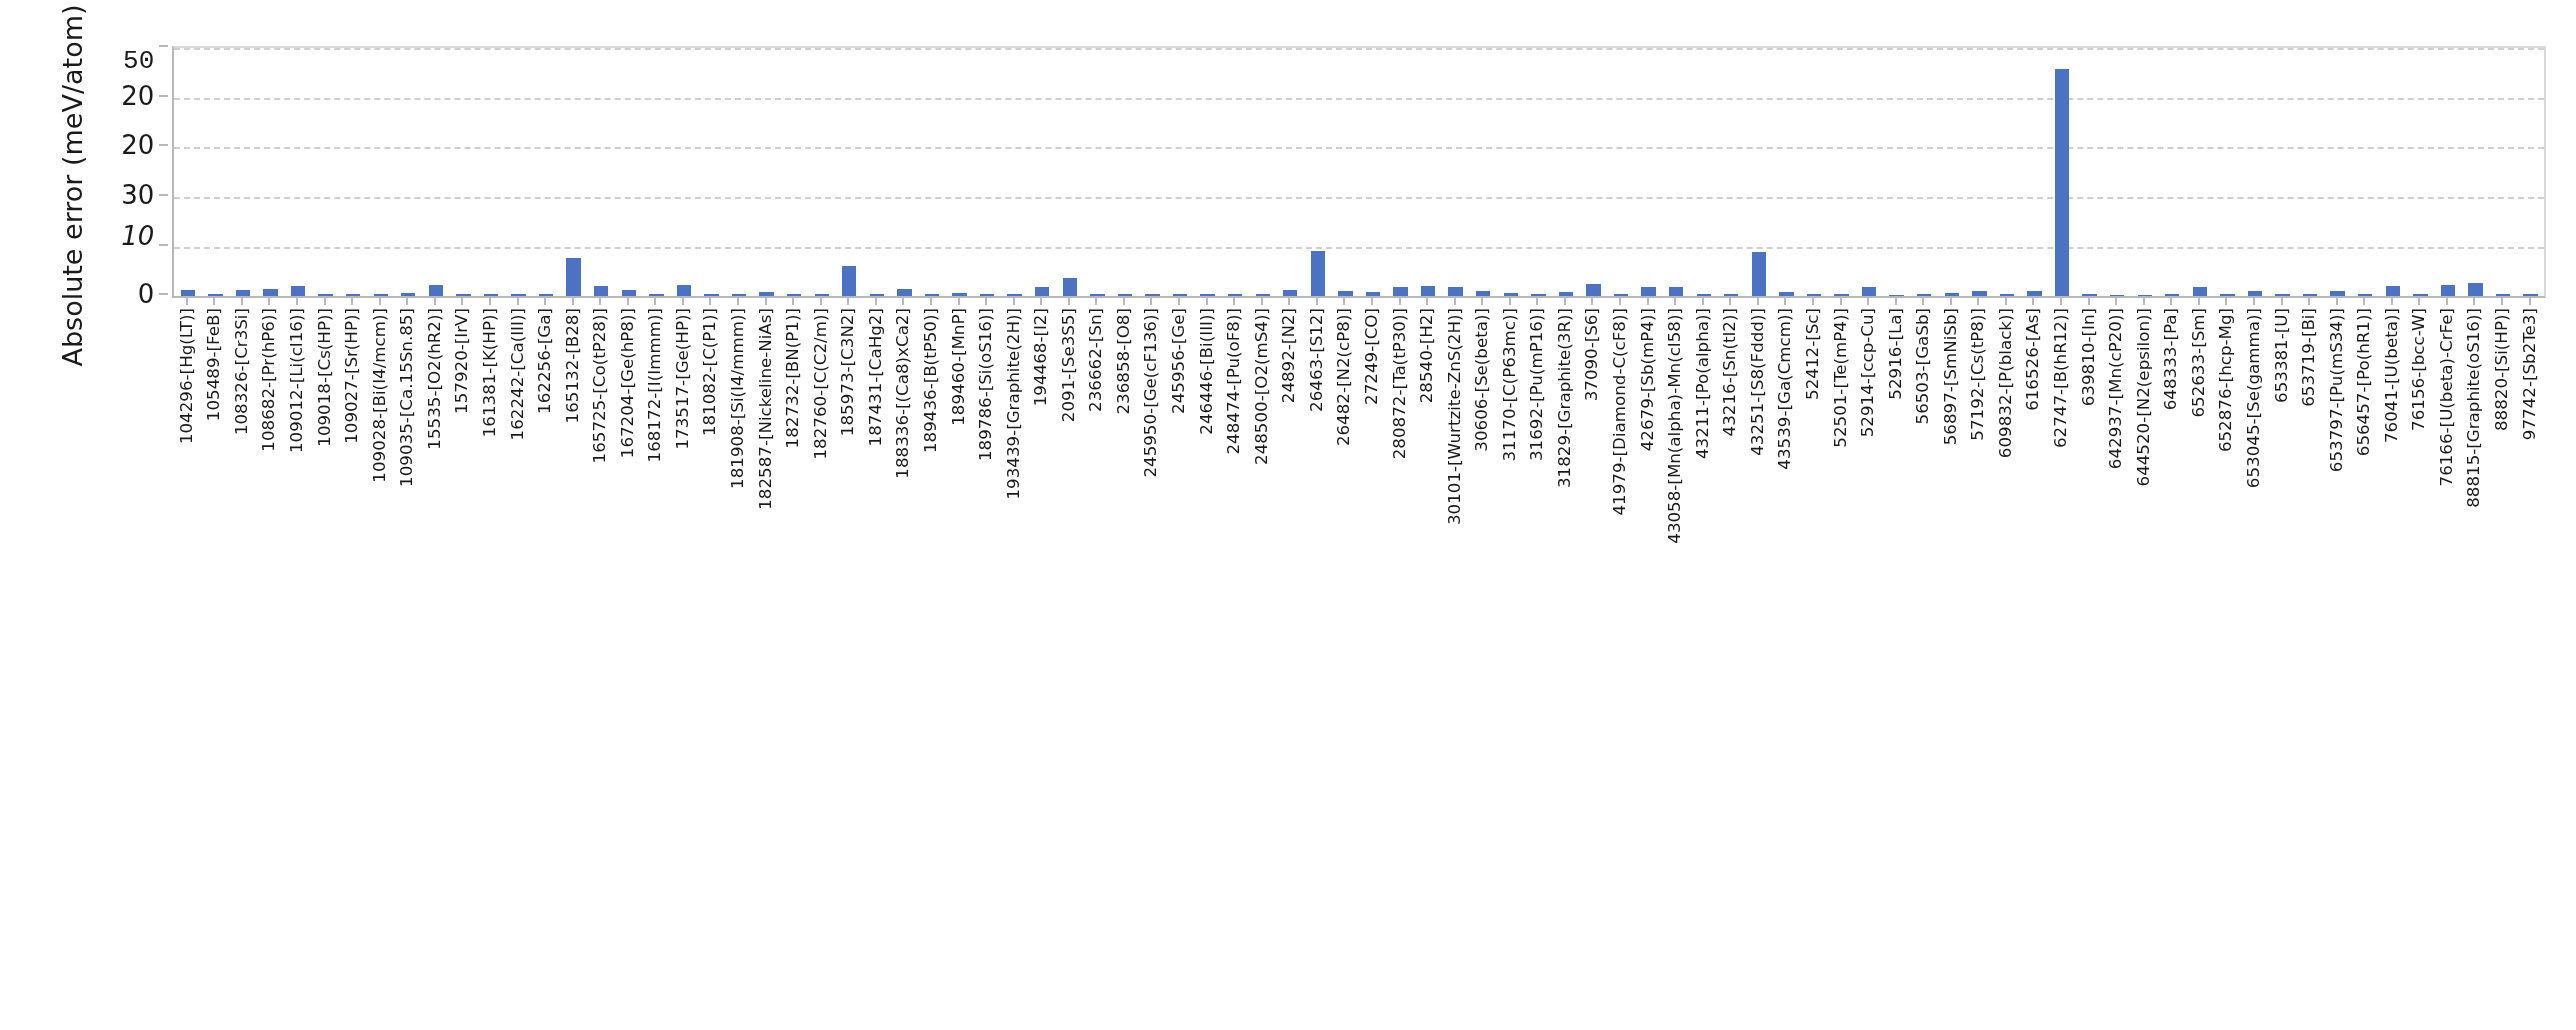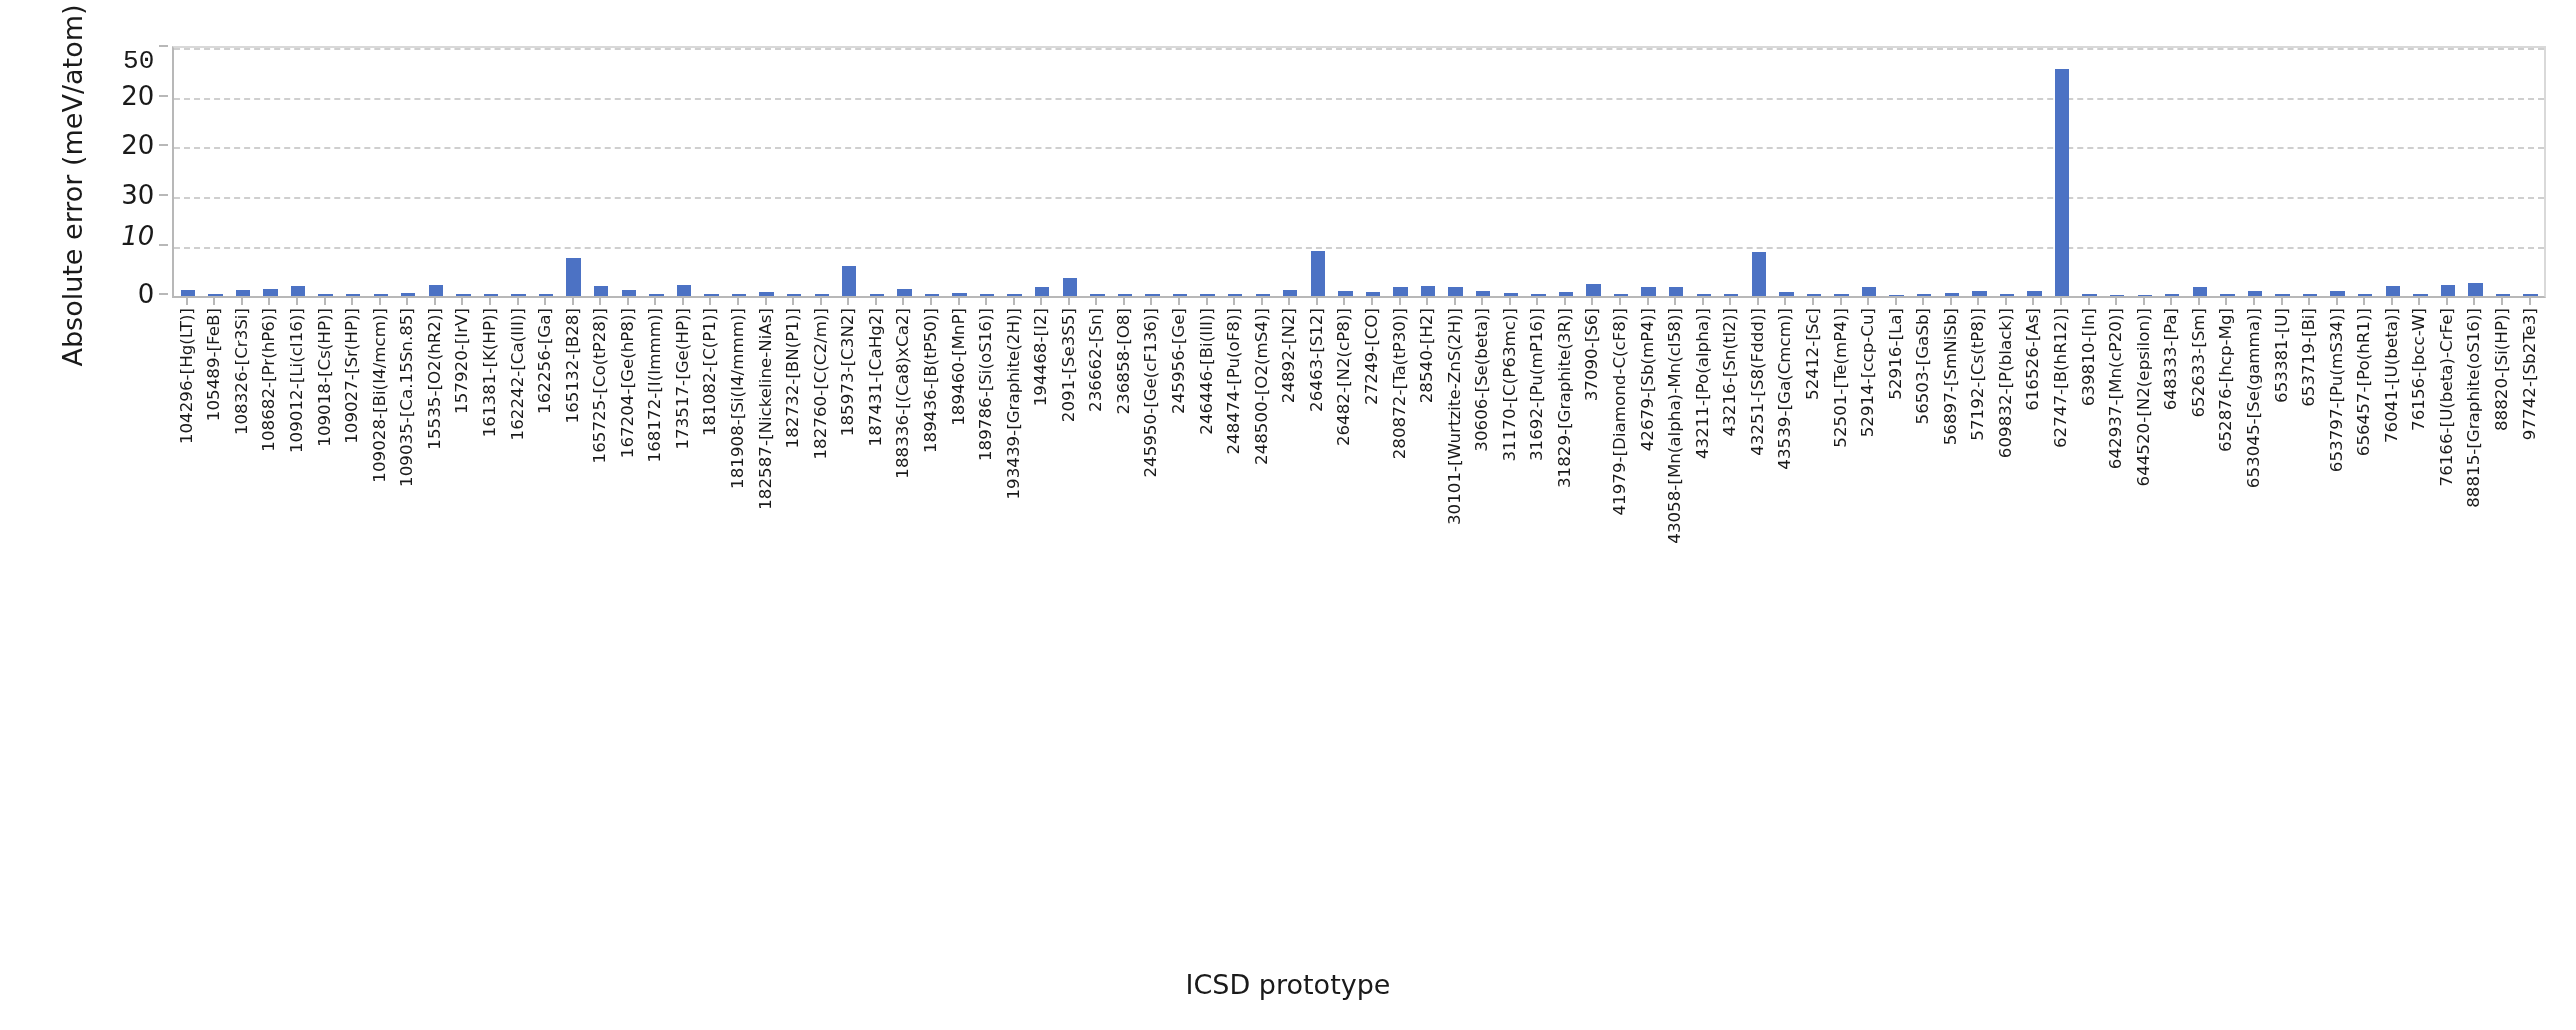--- a/index.html
+++ b/index.html
@@ -707,16 +707,15 @@
       </div>
       <div class="xslot">
         <div class="xmark"></div>
         <div class="xlab">88820-[Si(HP)]</div>
       </div>
       <div class="xslot">
         <div class="xmark"></div>
         <div class="xlab">97742-[Sb2Te3]</div>
       </div>
     </div>
-  <div id="xlabel">ICSD prototype</div>
 
 </div>
 
 
 </body></html>

